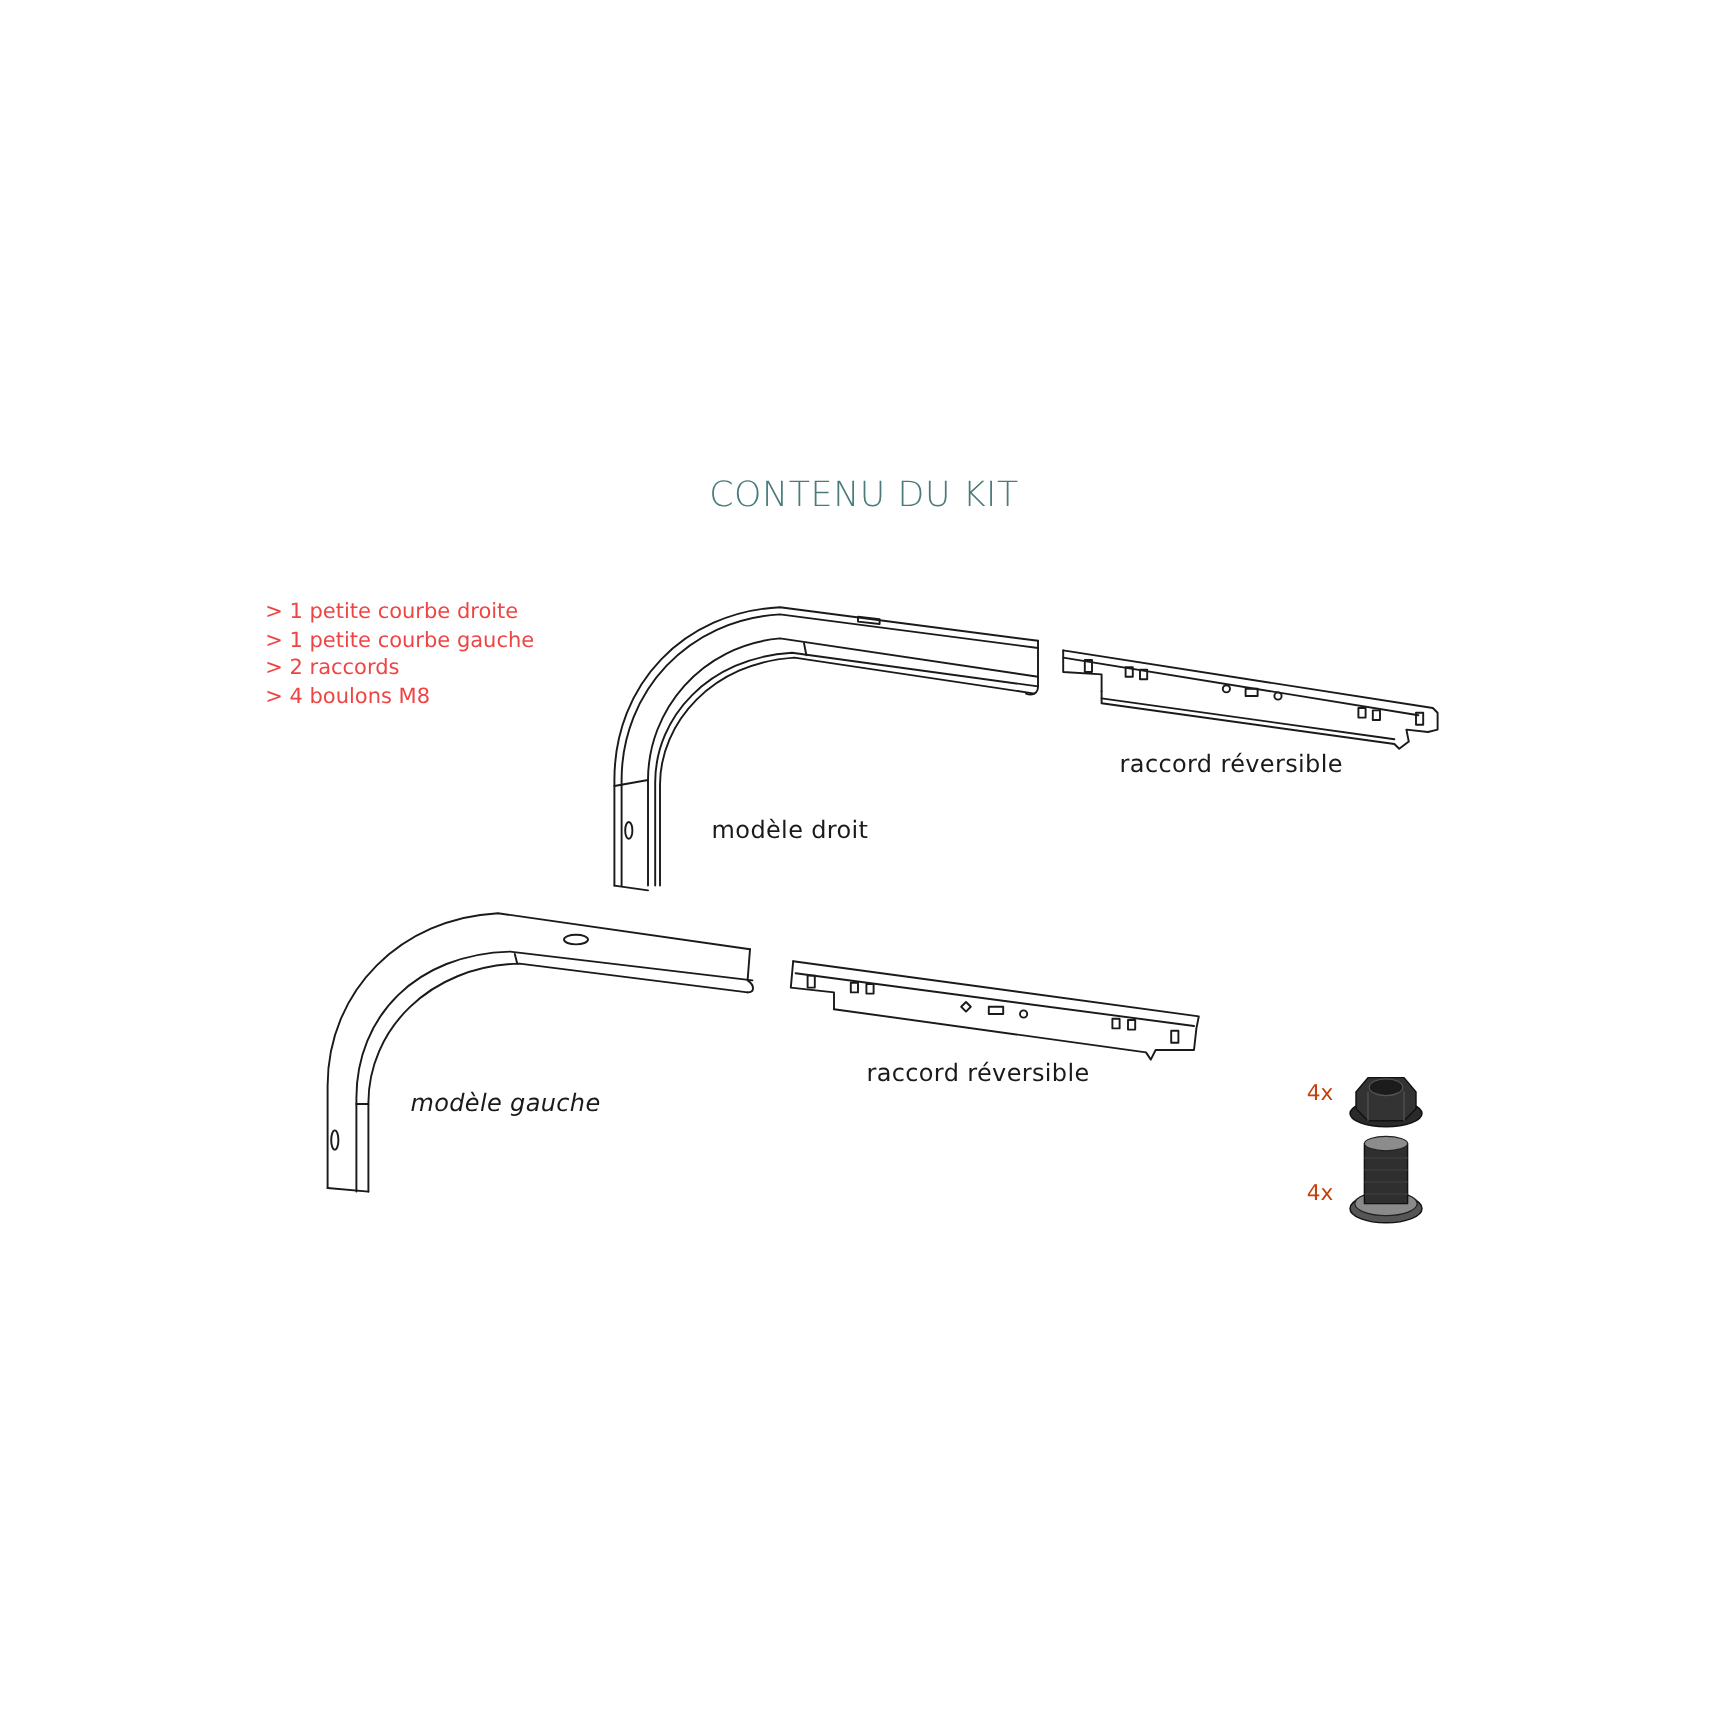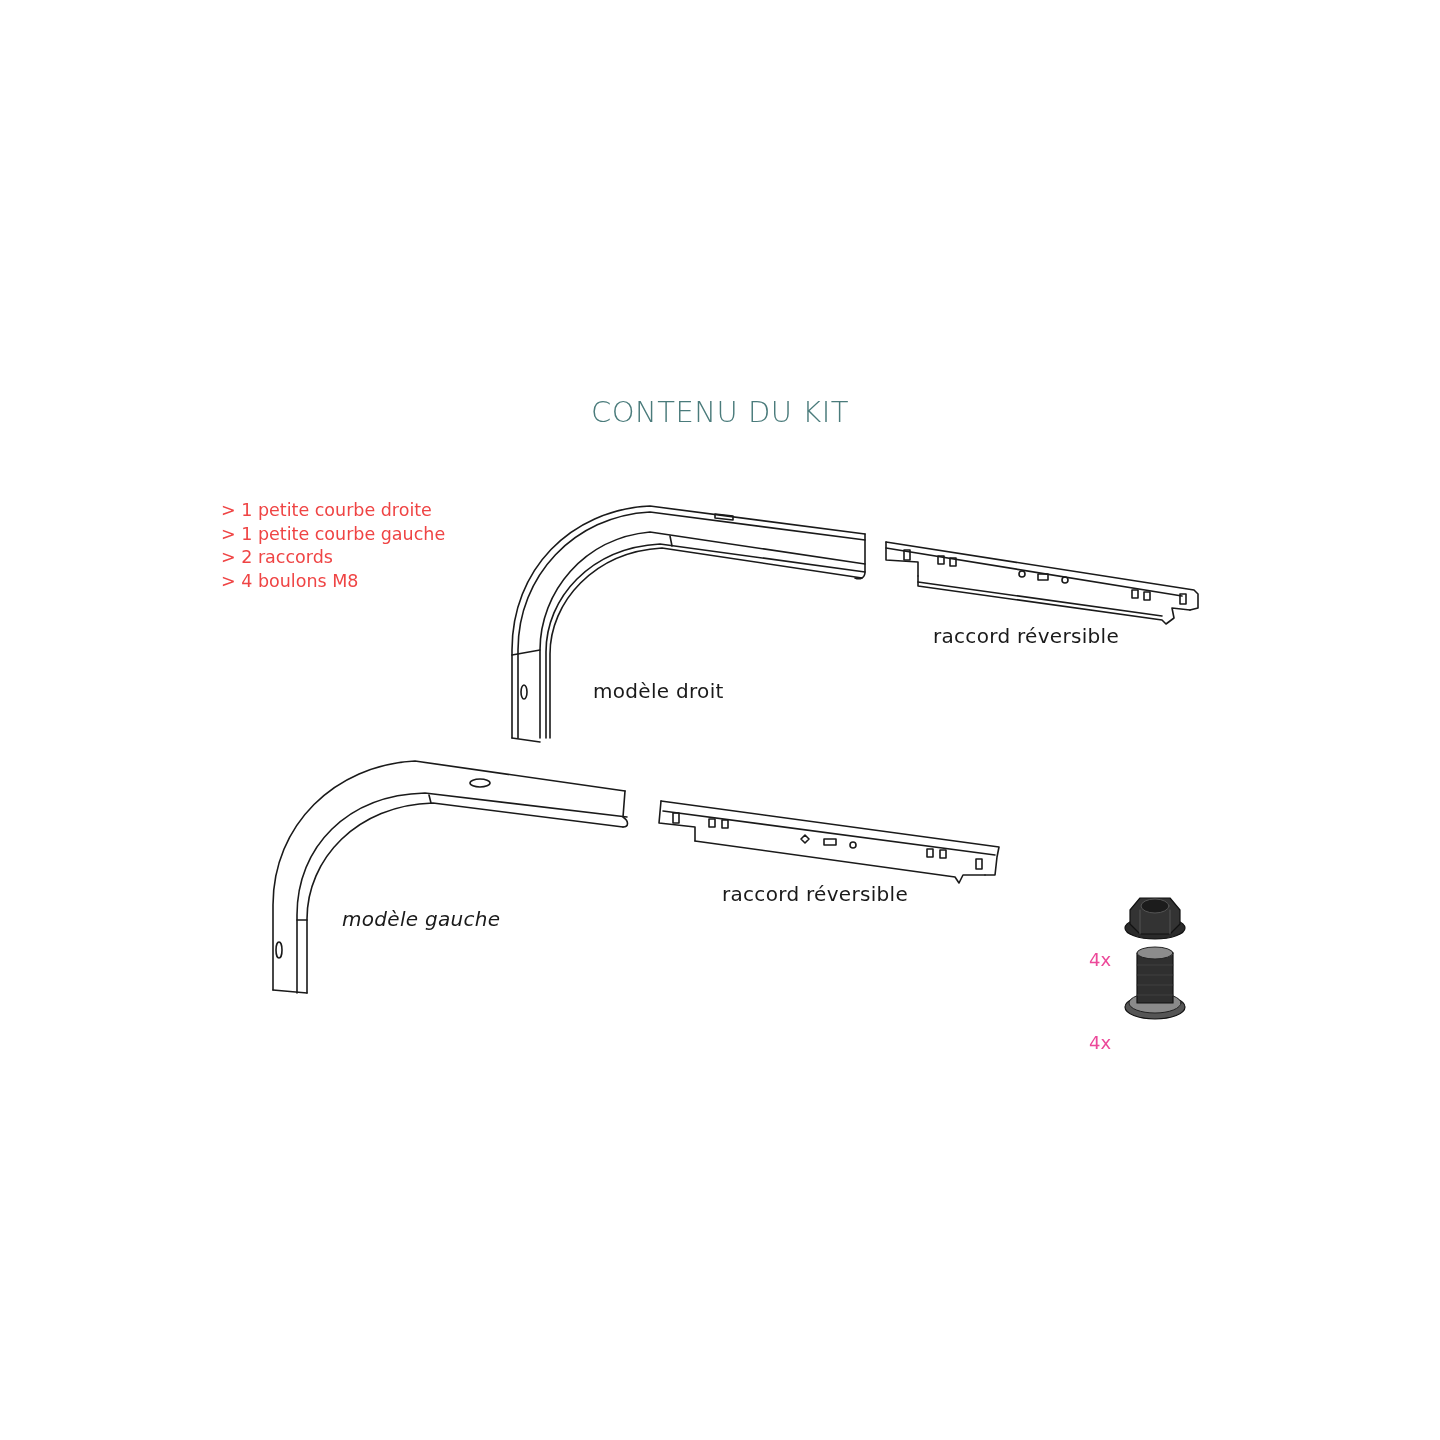--- a/index.html
+++ b/index.html
@@ -2,21 +2,21 @@
 <html><head>
   <meta charset="utf-8">
   <style>
     html, body { margin: 0; padding: 0; background: #ffffff; }
     body { width: 1440px; height: 1440px; position: relative; overflow: hidden; font-family: "DejaVu Sans", sans-serif; }
     .abs { position: absolute; }
     .title { left: 0; width: 1440px; top: 395px; text-align: center; font-size: 29px; color: #4a7b7b; letter-spacing: 0.5px; font-weight: 300; }
     .kit-list { left: 221px; top: 499px; margin: 0; padding: 0; list-style: none; font-size: 17.5px; color: #ef4444; line-height: 23.5px; }
     .kit-list li { white-space: nowrap; }
     .label { font-size: 20px; color: #1a1a1a; white-space: nowrap; letter-spacing: 0.3px; }
-    .qty { font-size: 18px; color: #ec4899; margin-top: 48px; }
+    .qty { font-size: 18px; color: #c2410c; }
     svg.part { position: absolute; overflow: visible; }
     svg.part path, svg.part line, svg.part rect, svg.part ellipse, svg.part polyline, svg.part polygon { fill: none; stroke: #1a1a1a; stroke-width: 1.6; stroke-linejoin: round; stroke-linecap: round; }
   </style>
 </head>
 <body>
 
 <div class="abs title">CONTENU DU KIT</div>
 
 <ul class="abs kit-list">
   <li>&gt; 1 petite courbe droite</li>

